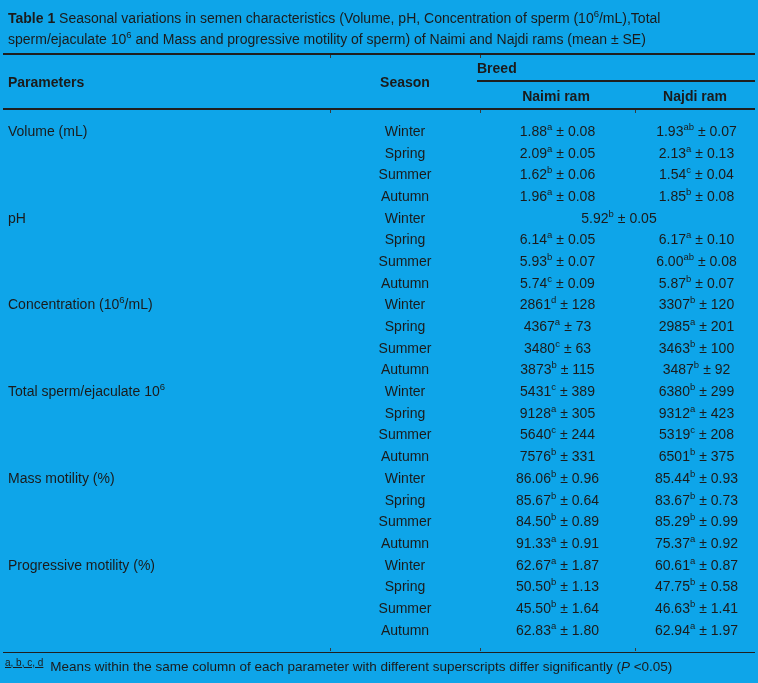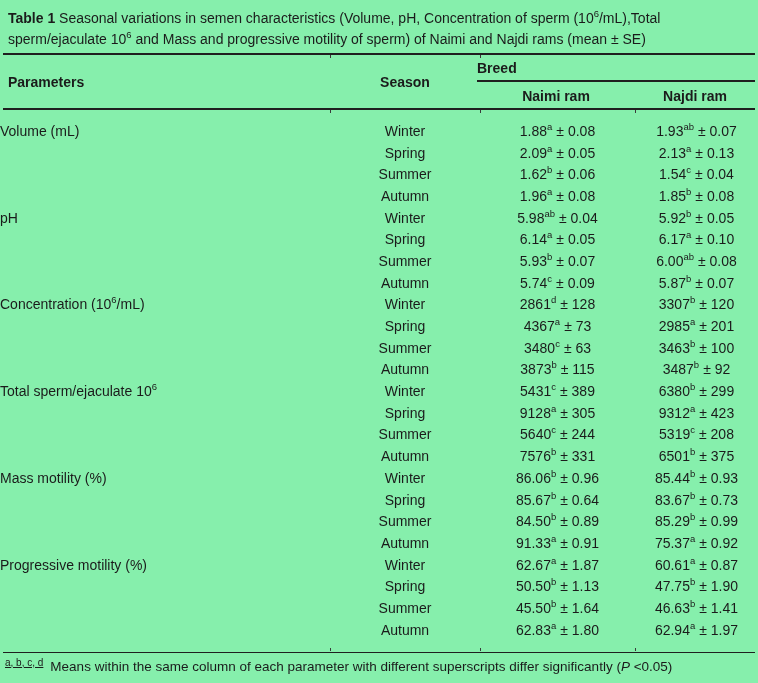--- a/index.html
+++ b/index.html
@@ -1,19 +1,19 @@
 <!DOCTYPE html>
 <html><head>
 <meta charset="utf-8">
 <style>
   html,body { margin:0; padding:0; background:#ffffff; }
   .page {
     position:relative;
     width:758px; height:683px;
-    background:#86efac;
+    background:#0ea5e9;
     font-family:"Liberation Sans", sans-serif;
     color:#1b1b1b;
     overflow:hidden;
     box-sizing:border-box;
   }
   
   .title { padding:8px 8px 0 8px; font-size:14px; line-height:21px; }
   .title .bold { font-weight:bold; }
   .title sup, .tcell sup, .c-param sup { font-size:9.5px; line-height:0; }
   
@@ -30,21 +30,21 @@
   .hdr-season { position:absolute; left:330px; width:150px; top:19px; text-align:center; }
   .breed-block { position:absolute; left:477px; top:5px; width:278px; }
   .hdr-breed { text-align:left; padding-bottom:4px; }
   .breed-underline { height:1.5px; background:#1f1f1f; }
   .breed-cols { display:flex; padding-top:6px; }
   .hdr-naimi { width:158px; text-align:center; }
   .hdr-najdi { flex:1; text-align:center; }
   
   .tbody { padding-top:10px; padding-bottom:11px; }
   .trow { display:flex; align-items:center; height:21.7px; font-size:14px; }
-  .c-param { width:330px; box-sizing:border-box; }
+  .c-param { width:330px; padding-left:8px; box-sizing:border-box; }
   .c-season { width:150px; text-align:center; }
   .c-naimi { width:155px; text-align:center; }
   .c-najdi { flex:1; text-align:center; }
   .se { margin-left:4px; }
   
   .footnote { padding:6px 6px 0 5px; font-size:13.5px; }
   .footnote sup { font-size:10px; line-height:0; margin-right:7px;text-decoration:underline; }
   .footnote i { font-style:italic; }
 </style>
 </head>
@@ -102,21 +102,20 @@
       </div>
       <div class="trow">
         <div class="c-param"></div>
         <div class="c-season">Autumn</div>
         <div class="c-naimi tcell"><span>1.96</span><sup>a</sup><span class="se">± 0.08</span></div>
         <div class="c-najdi tcell"><span>1.85</span><sup>b</sup><span class="se">± 0.08</span></div>
       </div>
       <div class="trow">
         <div class="c-param"><span>pH</span><sup></sup><span></span></div>
         <div class="c-season">Winter</div>
-        <div class="c-naimi tcell"><span>5.98</span><sup>ab</sup><span class="se">± 0.04</span></div>
         <div class="c-najdi tcell"><span>5.92</span><sup>b</sup><span class="se">± 0.05</span></div>
       </div>
       <div class="trow">
         <div class="c-param"></div>
         <div class="c-season">Spring</div>
         <div class="c-naimi tcell"><span>6.14</span><sup>a</sup><span class="se">± 0.05</span></div>
         <div class="c-najdi tcell"><span>6.17</span><sup>a</sup><span class="se">± 0.10</span></div>
       </div>
       <div class="trow">
         <div class="c-param"></div>
@@ -205,21 +204,21 @@
       <div class="trow">
         <div class="c-param"><span>Progressive motility (%)</span><sup></sup><span></span></div>
         <div class="c-season">Winter</div>
         <div class="c-naimi tcell"><span>62.67</span><sup>a</sup><span class="se">± 1.87</span></div>
         <div class="c-najdi tcell"><span>60.61</span><sup>a</sup><span class="se">± 0.87</span></div>
       </div>
       <div class="trow">
         <div class="c-param"></div>
         <div class="c-season">Spring</div>
         <div class="c-naimi tcell"><span>50.50</span><sup>b</sup><span class="se">± 1.13</span></div>
-        <div class="c-najdi tcell"><span>47.75</span><sup>b</sup><span class="se">± 1.90</span></div>
+        <div class="c-najdi tcell"><span>47.75</span><sup>b</sup><span class="se">± 0.58</span></div>
       </div>
       <div class="trow">
         <div class="c-param"></div>
         <div class="c-season">Summer</div>
         <div class="c-naimi tcell"><span>45.50</span><sup>b</sup><span class="se">± 1.64</span></div>
         <div class="c-najdi tcell"><span>46.63</span><sup>b</sup><span class="se">± 1.41</span></div>
       </div>
       <div class="trow">
         <div class="c-param"></div>
         <div class="c-season">Autumn</div>

